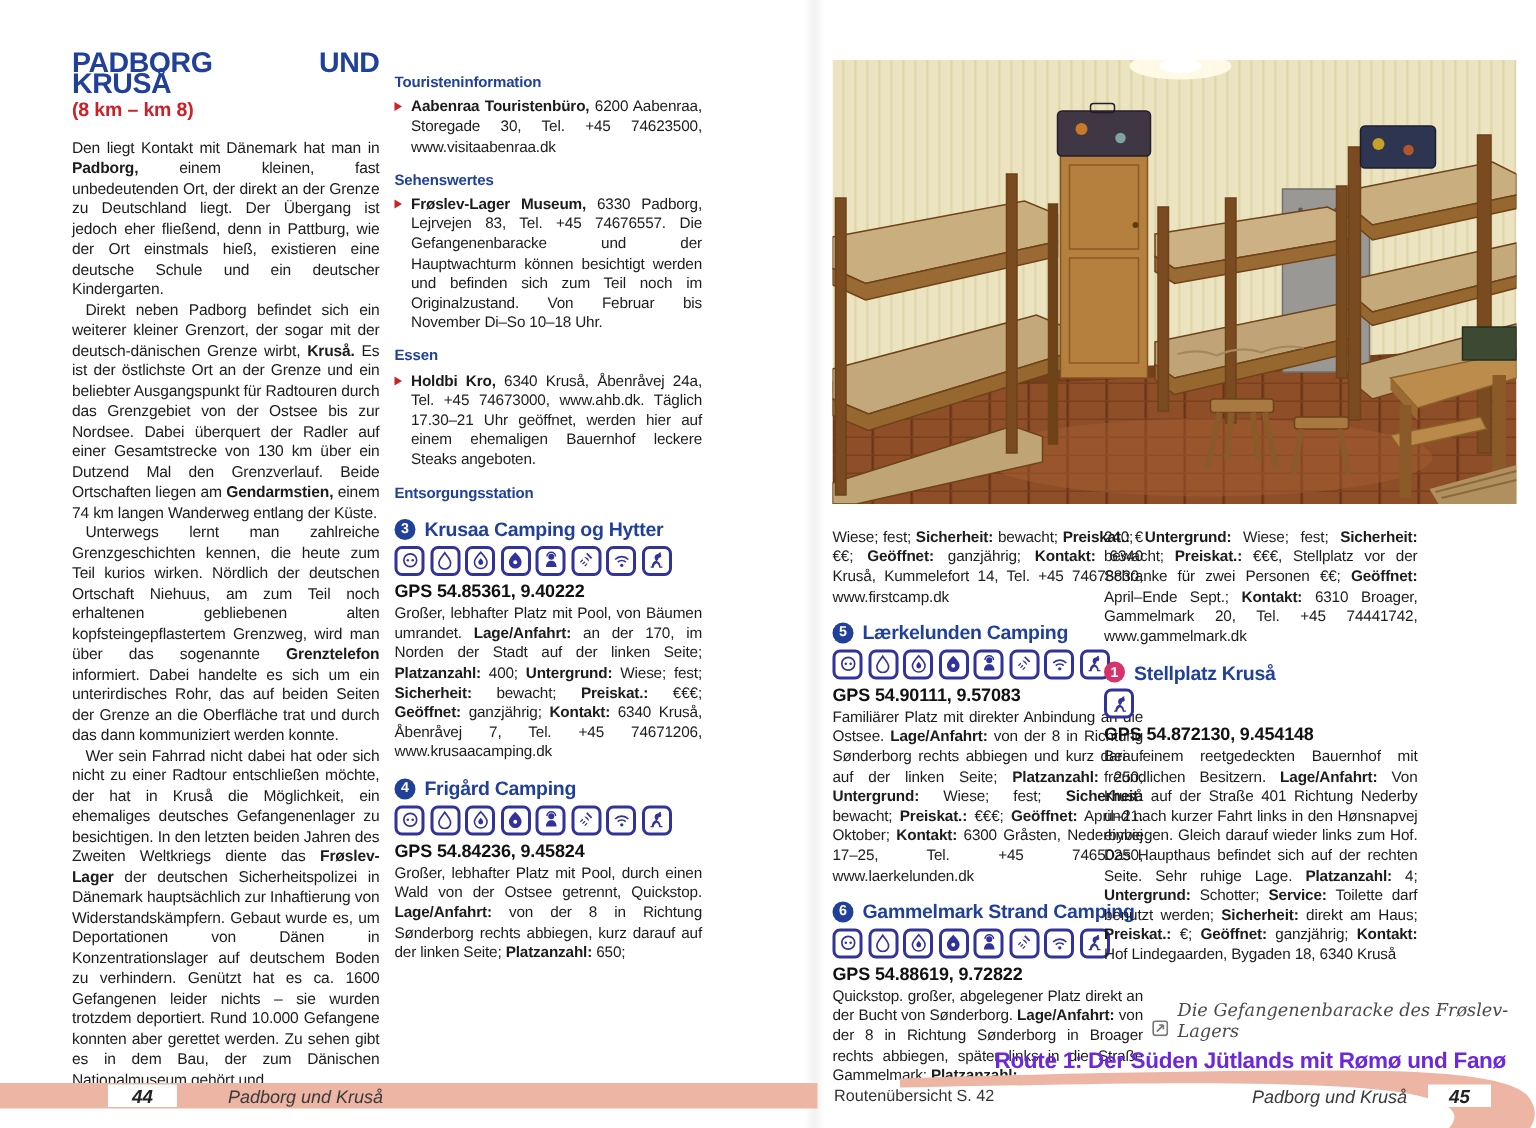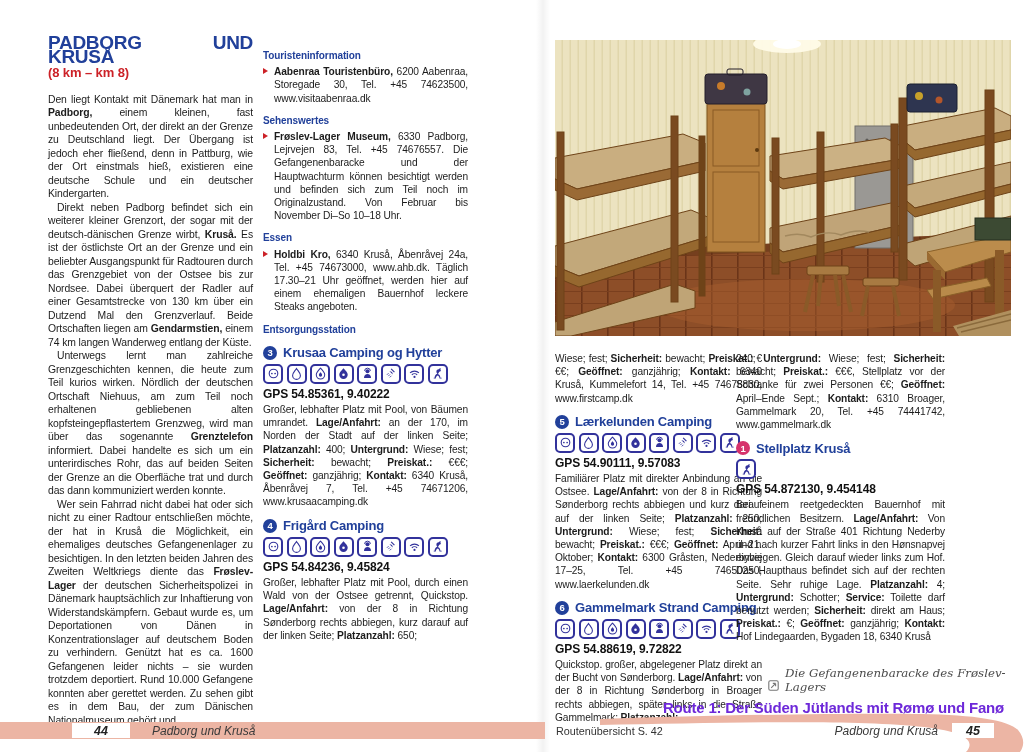--- a/index.html
+++ b/index.html
@@ -38,21 +38,21 @@
   .rp-colA{position:absolute;left:555px;top:352px;width:207px;}
   .rp-colB{position:absolute;left:736px;top:352px;width:209px;}
   .caption{position:absolute;left:768px;top:666px;display:flex;align-items:flex-end;gap:6px;
     font-family:"DejaVu Serif","Liberation Serif",serif;font-style:italic;font-size:11.8px;color:#4a4a4a;}
   .gutter{position:absolute;left:536px;top:0;width:14px;height:752px;
     background:linear-gradient(90deg,rgba(0,0,0,0) 0%,rgba(0,0,0,0.05) 50%,rgba(0,0,0,0) 100%);}
   
   .bar-left{position:absolute;left:0;top:722px;width:545px;height:17px;background:#ecb5a4;}
   .pagenum{position:absolute;top:723px;height:15px;background:#fff;display:flex;align-items:center;
     justify-content:center;font-weight:bold;font-style:italic;font-size:12.5px;color:#222;}
-  .pagenum.left{left:72px;width:58px;}
+  .pagenum.left{left:72px;width:46px;}
   .pagenum.right{left:952px;width:42px;z-index:3;}
   .bar-label{position:absolute;top:724px;font-style:italic;font-size:12px;color:#3a3a3a;z-index:3;}
   .bar-label.left{left:152px;}
   .bar-label.right{right:86px;}
   .overview{position:absolute;left:556px;top:725px;font-size:10.8px;color:#333;z-index:3;}
   .route-title{position:absolute;right:20px;top:699px;font-size:15px;font-weight:bold;color:#6d28d9;z-index:3;letter-spacing:-0.2px;}
   .swoosh{position:absolute;left:600px;top:712px;width:424px;height:40px;z-index:2;}
 </style>
 </head>
 <body>

